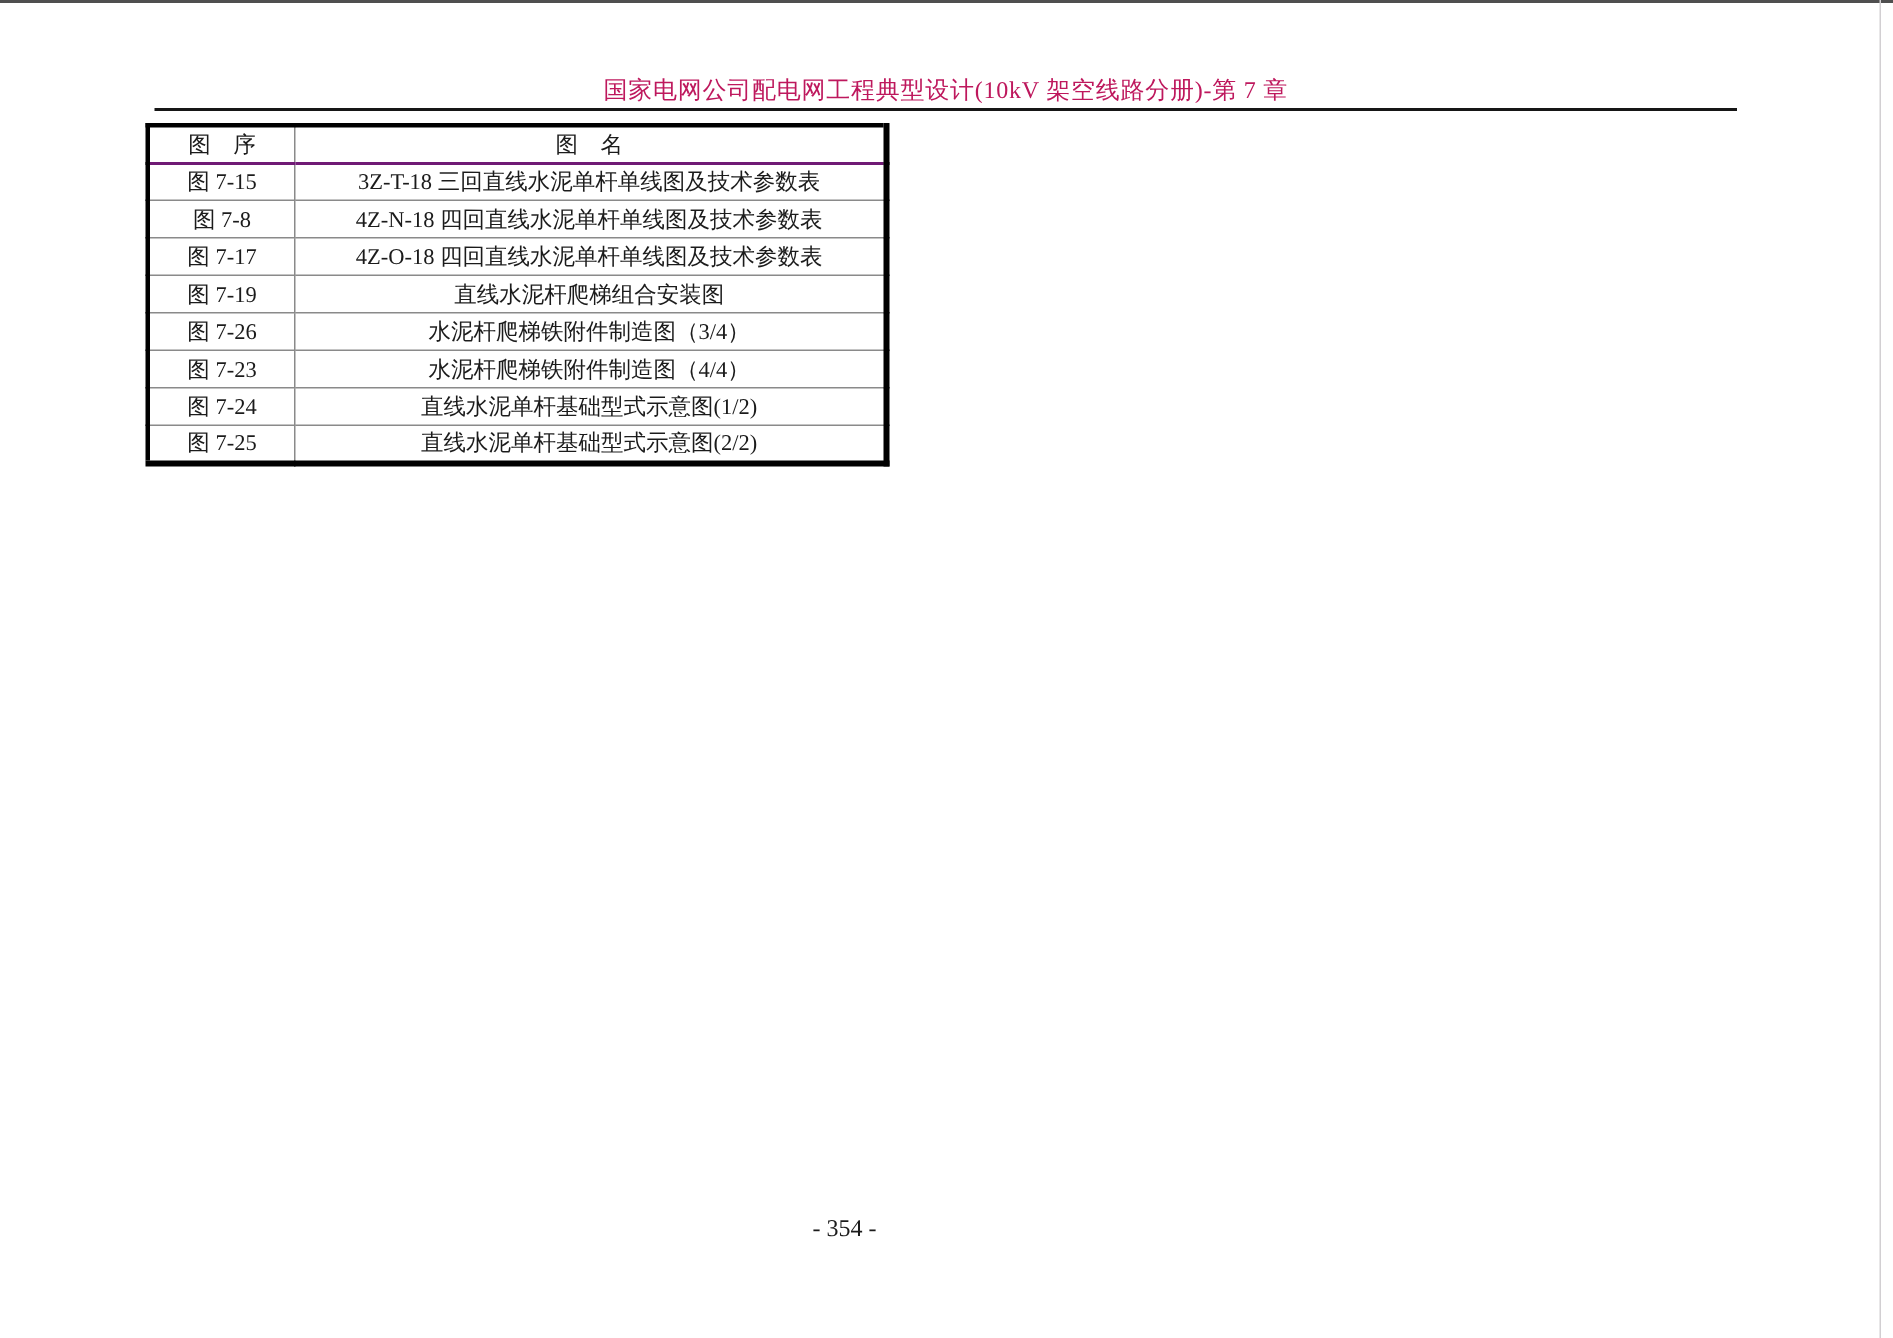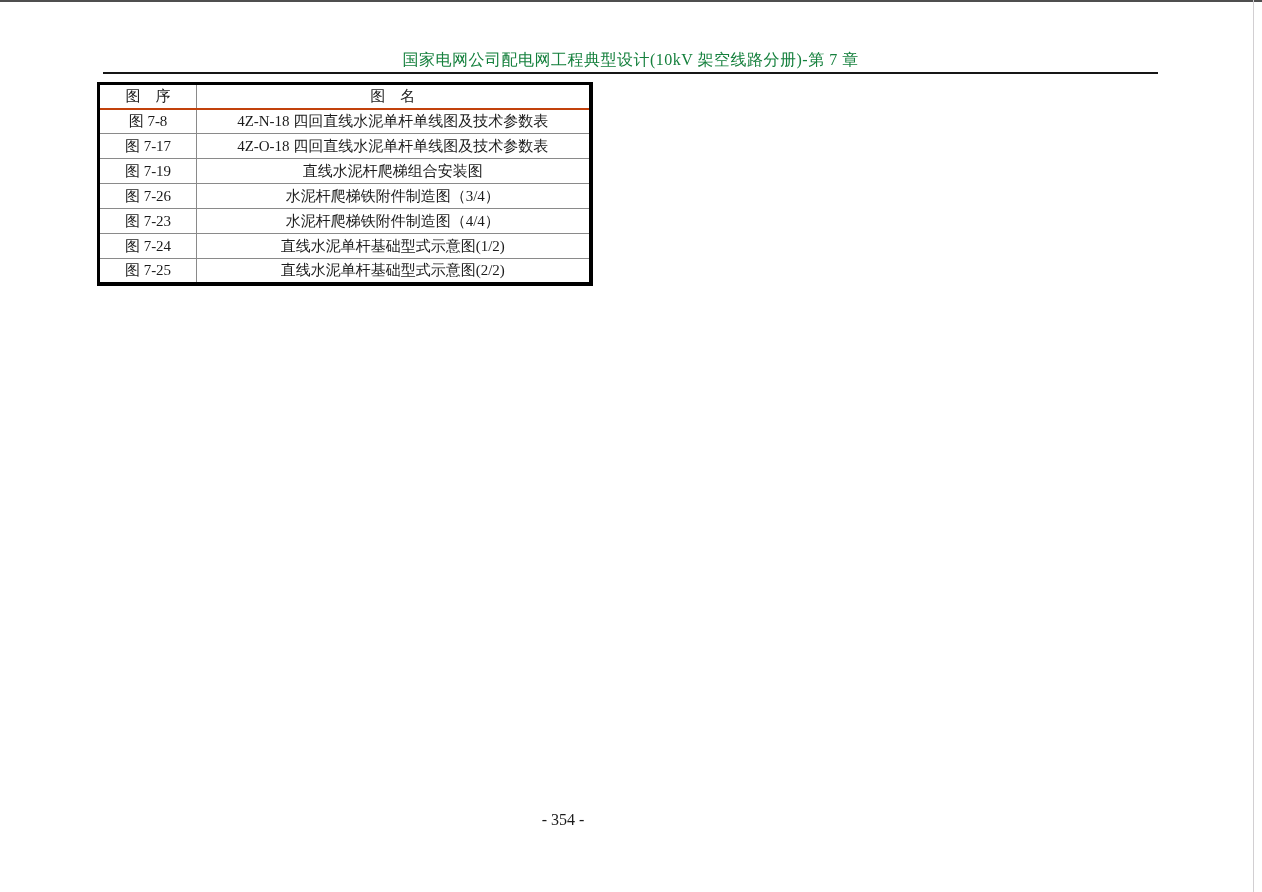--- a/index.html
+++ b/index.html
@@ -16,21 +16,21 @@
   }
   .right-edge {
     position: absolute; top: 0; left: 1253px; width: 1px; height: 892px;
     background: #d2cfd2;
   }
   .header-title {
     position: absolute; top: 50px; left: 103px; width: 1055px;
     text-align: center;
     font-size: 16px;
     letter-spacing: 0.5px;
-    color: #15803d;
+    color: #be185d;
   }
   .header-rule {
     position: absolute; top: 72px; left: 103px; width: 1055px; height: 2px;
     background: #161616;
   }
   .figure-table {
     position: absolute; top: 82px; left: 97px;
     border-collapse: collapse;
     table-layout: fixed;
     width: 492px;
@@ -42,21 +42,21 @@
     border: 1px solid #8a8a8a;
     height: 25px;
     text-align: center;
     vertical-align: middle;
     font-weight: normal;
     padding: 0;
     overflow: hidden;
     white-space: nowrap;
   }
   .figure-table thead th {
-    border-bottom: 2px solid #c2410c;
+    border-bottom: 2px solid #701a75;
   }
   .col-no { width: 98px; }
   .col-name { width: 394px; }
   .page-number {
     position: absolute; top: 811px; left: 0; width: 1126px;
     text-align: center;
     font-size: 16px;
     color: #1b1b1b;
   }
 </style>
@@ -74,20 +74,24 @@
     <col class="col-no">
     <col class="col-name">
   </colgroup>
   <thead>
     <tr>
       <th>图　序</th>
       <th>图　名</th>
     </tr>
   </thead>
   <tbody>
+    <tr>
+      <td>图 7-15</td>
+      <td>3Z-T-18 三回直线水泥单杆单线图及技术参数表</td>
+    </tr>
     <tr>
       <td>图 7-8</td>
       <td>4Z-N-18 四回直线水泥单杆单线图及技术参数表</td>
     </tr>
     <tr>
       <td>图 7-17</td>
       <td>4Z-O-18 四回直线水泥单杆单线图及技术参数表</td>
     </tr>
     <tr>
       <td>图 7-19</td>

